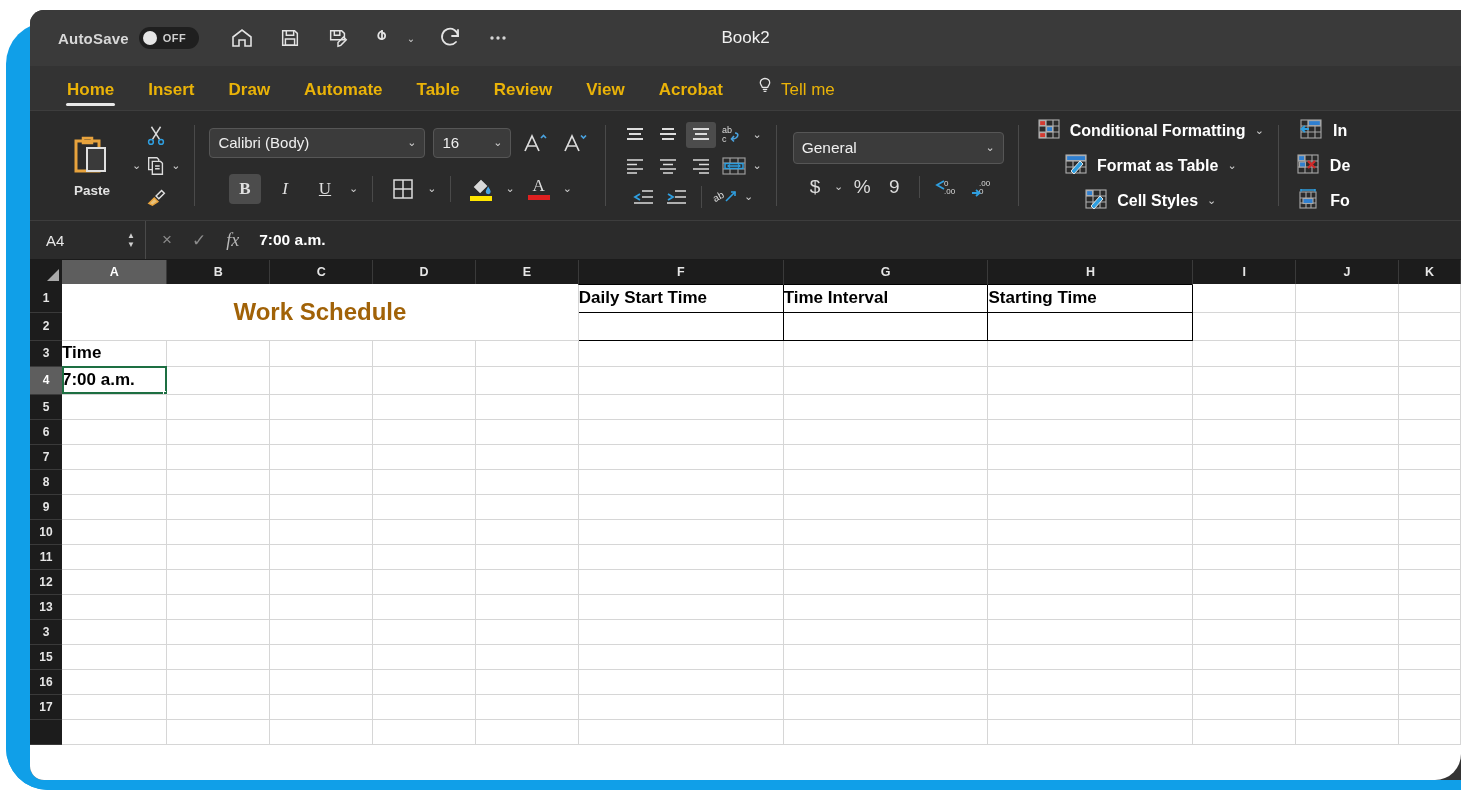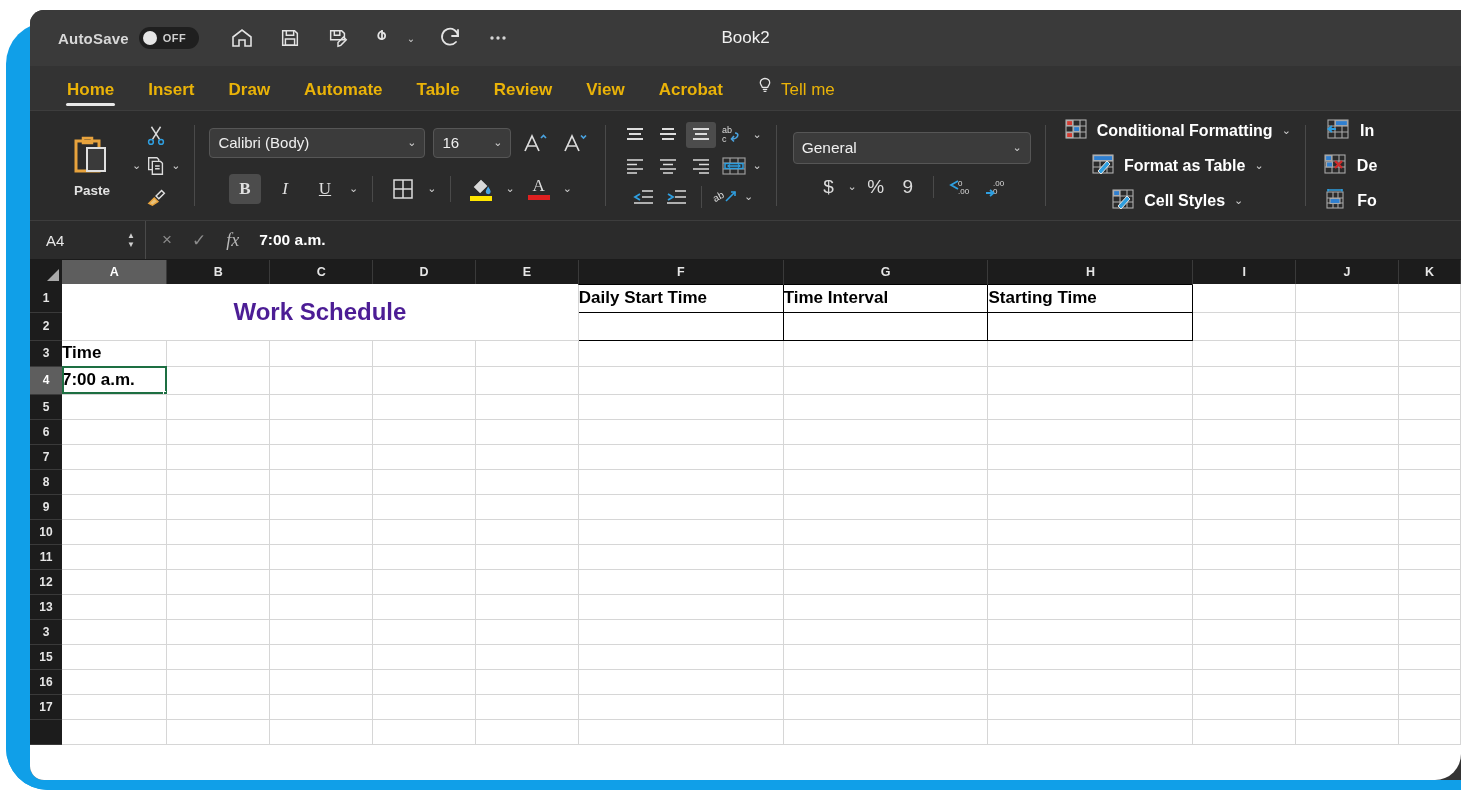--- a/index.html
+++ b/index.html
@@ -123,21 +123,21 @@
   .und-u { font-size:17px; text-decoration:underline; font-family:"Liberation Serif", serif;}
 
   
   .align-group { display:flex; flex-direction:column; justify-content:center; gap:5px; padding-left:10px;}
   .al-row { display:flex; align-items:center; gap:3px; }
   .al-btn { width:30px; height:26px; display:flex; align-items:center; justify-content:center; border-radius:3px;}
   .al-btn.active { background:#4c4c4c; }
 
   
   .num-group { display:flex; flex-direction:column; justify-content:center; gap:10px; padding-left:12px;}
-  .combo.numfmt { width:238px; height:32px; font-size:15.5px;}
+  .combo.numfmt { width:211px; height:32px; font-size:15.5px;}
   .num-row { display:flex; align-items:center; gap:6px; padding-left:4px;}
   .nsym { color:#dcdcdc; font-size:19px; width:26px; text-align:center; }
 
   
   .styles-group { display:flex; flex-direction:column; justify-content:center; gap:9px; padding-left:14px;}
   .st-row { display:flex; align-items:center; gap:9px; }
   .st-label { color:#ffffff; font-size:16px; font-weight:700; white-space:nowrap;}
 
   
   .cells-group { display:flex; flex-direction:column; justify-content:center; gap:9px; padding-left:12px; overflow:hidden;}
@@ -189,21 +189,21 @@
   }
   td.rowh.active { background:#5e5e5e; color:#ffffff; }
   td.cell {
     background:#ffffff;
     border-right:1px solid #d6d6d6;
     border-bottom:1px solid #d6d6d6;
     font-size:15px; color:#000; vertical-align:middle;
     padding-left:3px; overflow:hidden; white-space:nowrap;
   }
   td.title-merge {
-    text-align:center; font-size:24px; font-weight:700; color:#4c1d95;
+    text-align:center; font-size:24px; font-weight:700; color:#a16207;
     border-right:1px solid #d6d6d6; border-bottom:1px solid #d6d6d6;
   }
   td.hdr-box {
     font-weight:700; font-size:17px;
     border: 1px solid #000000; padding-left:3px;
   }
   td.hdr-box-empty { border: 1px solid #000000; }
   td.bold-cell { font-weight:700; font-size:17px; }
   td.sel {
     position:relative; font-weight:700; font-size:17px;

